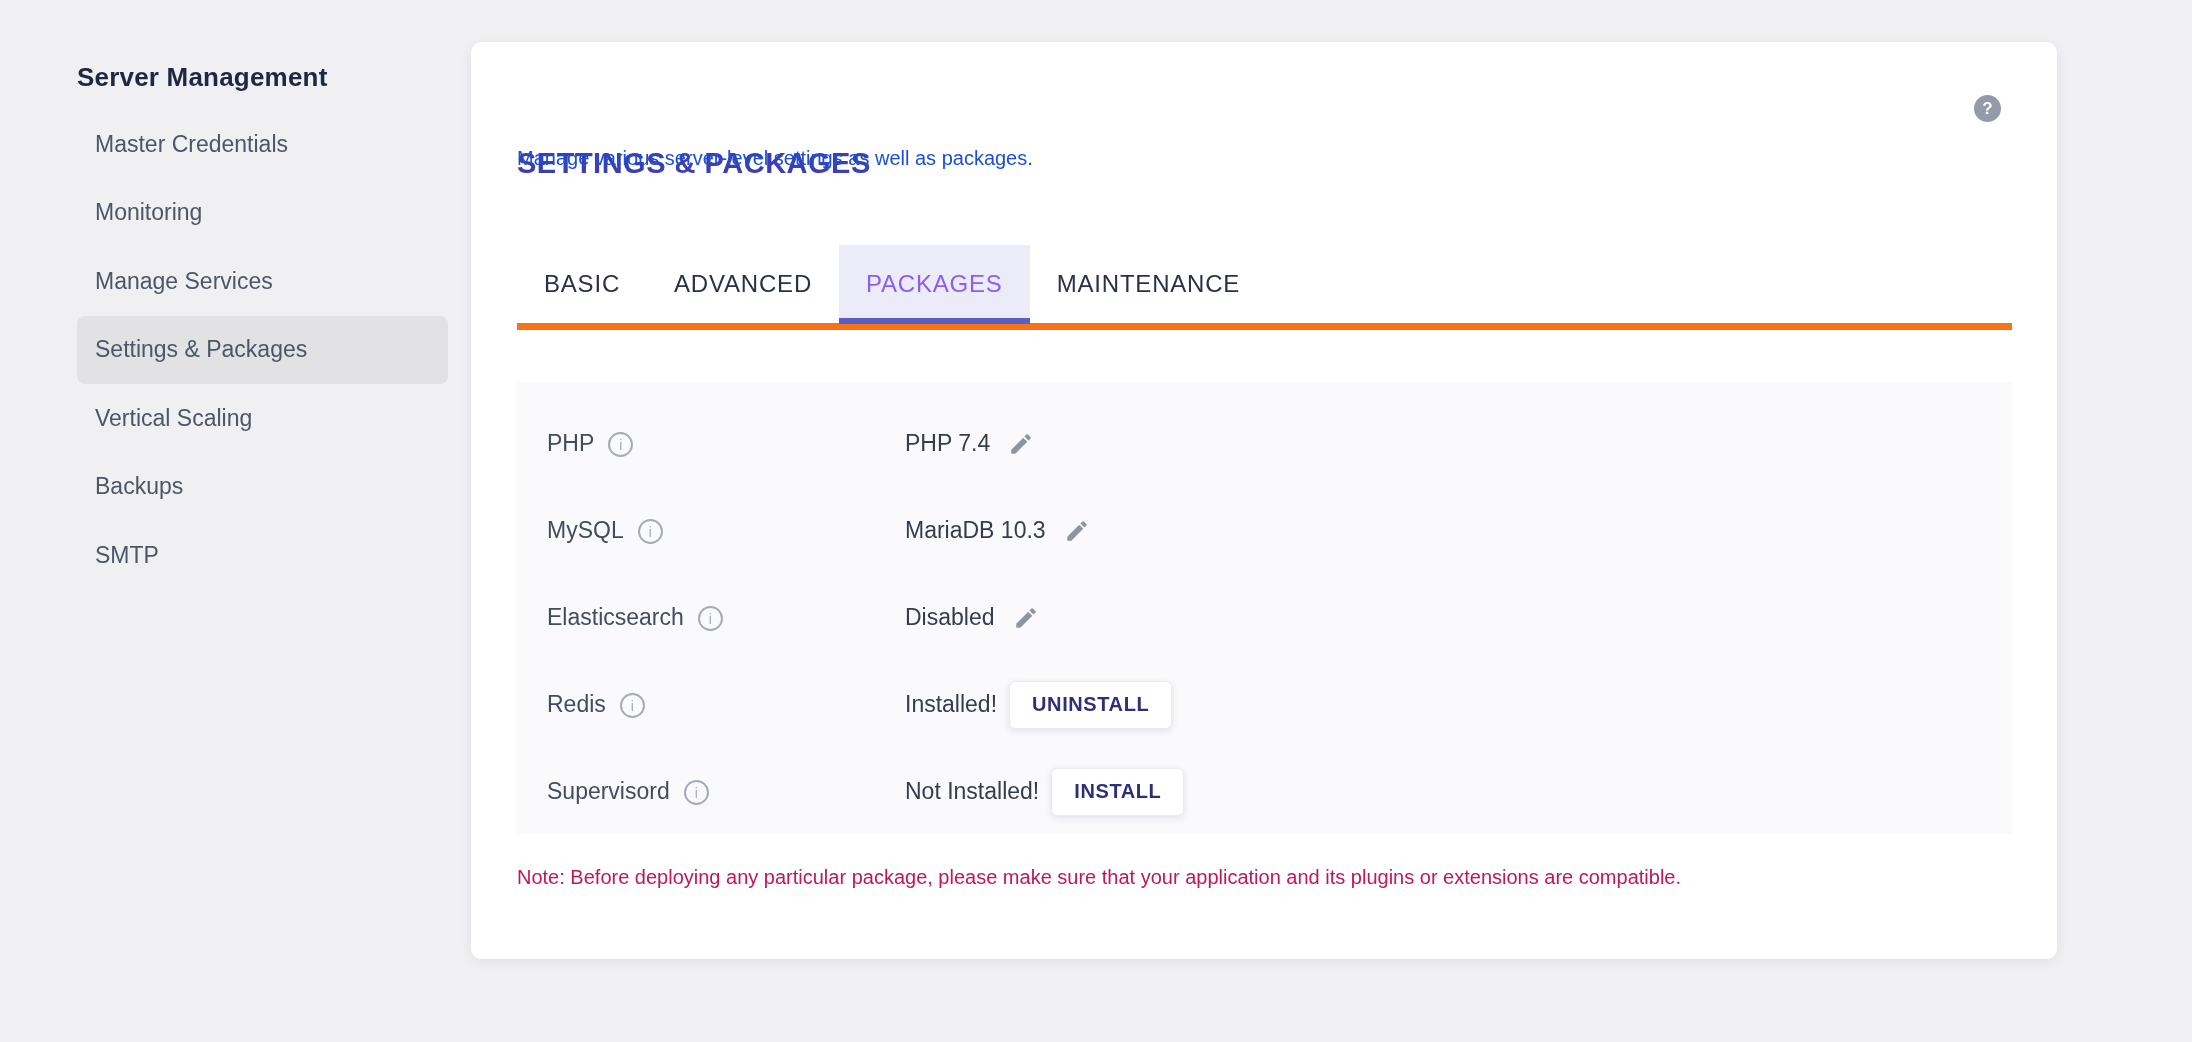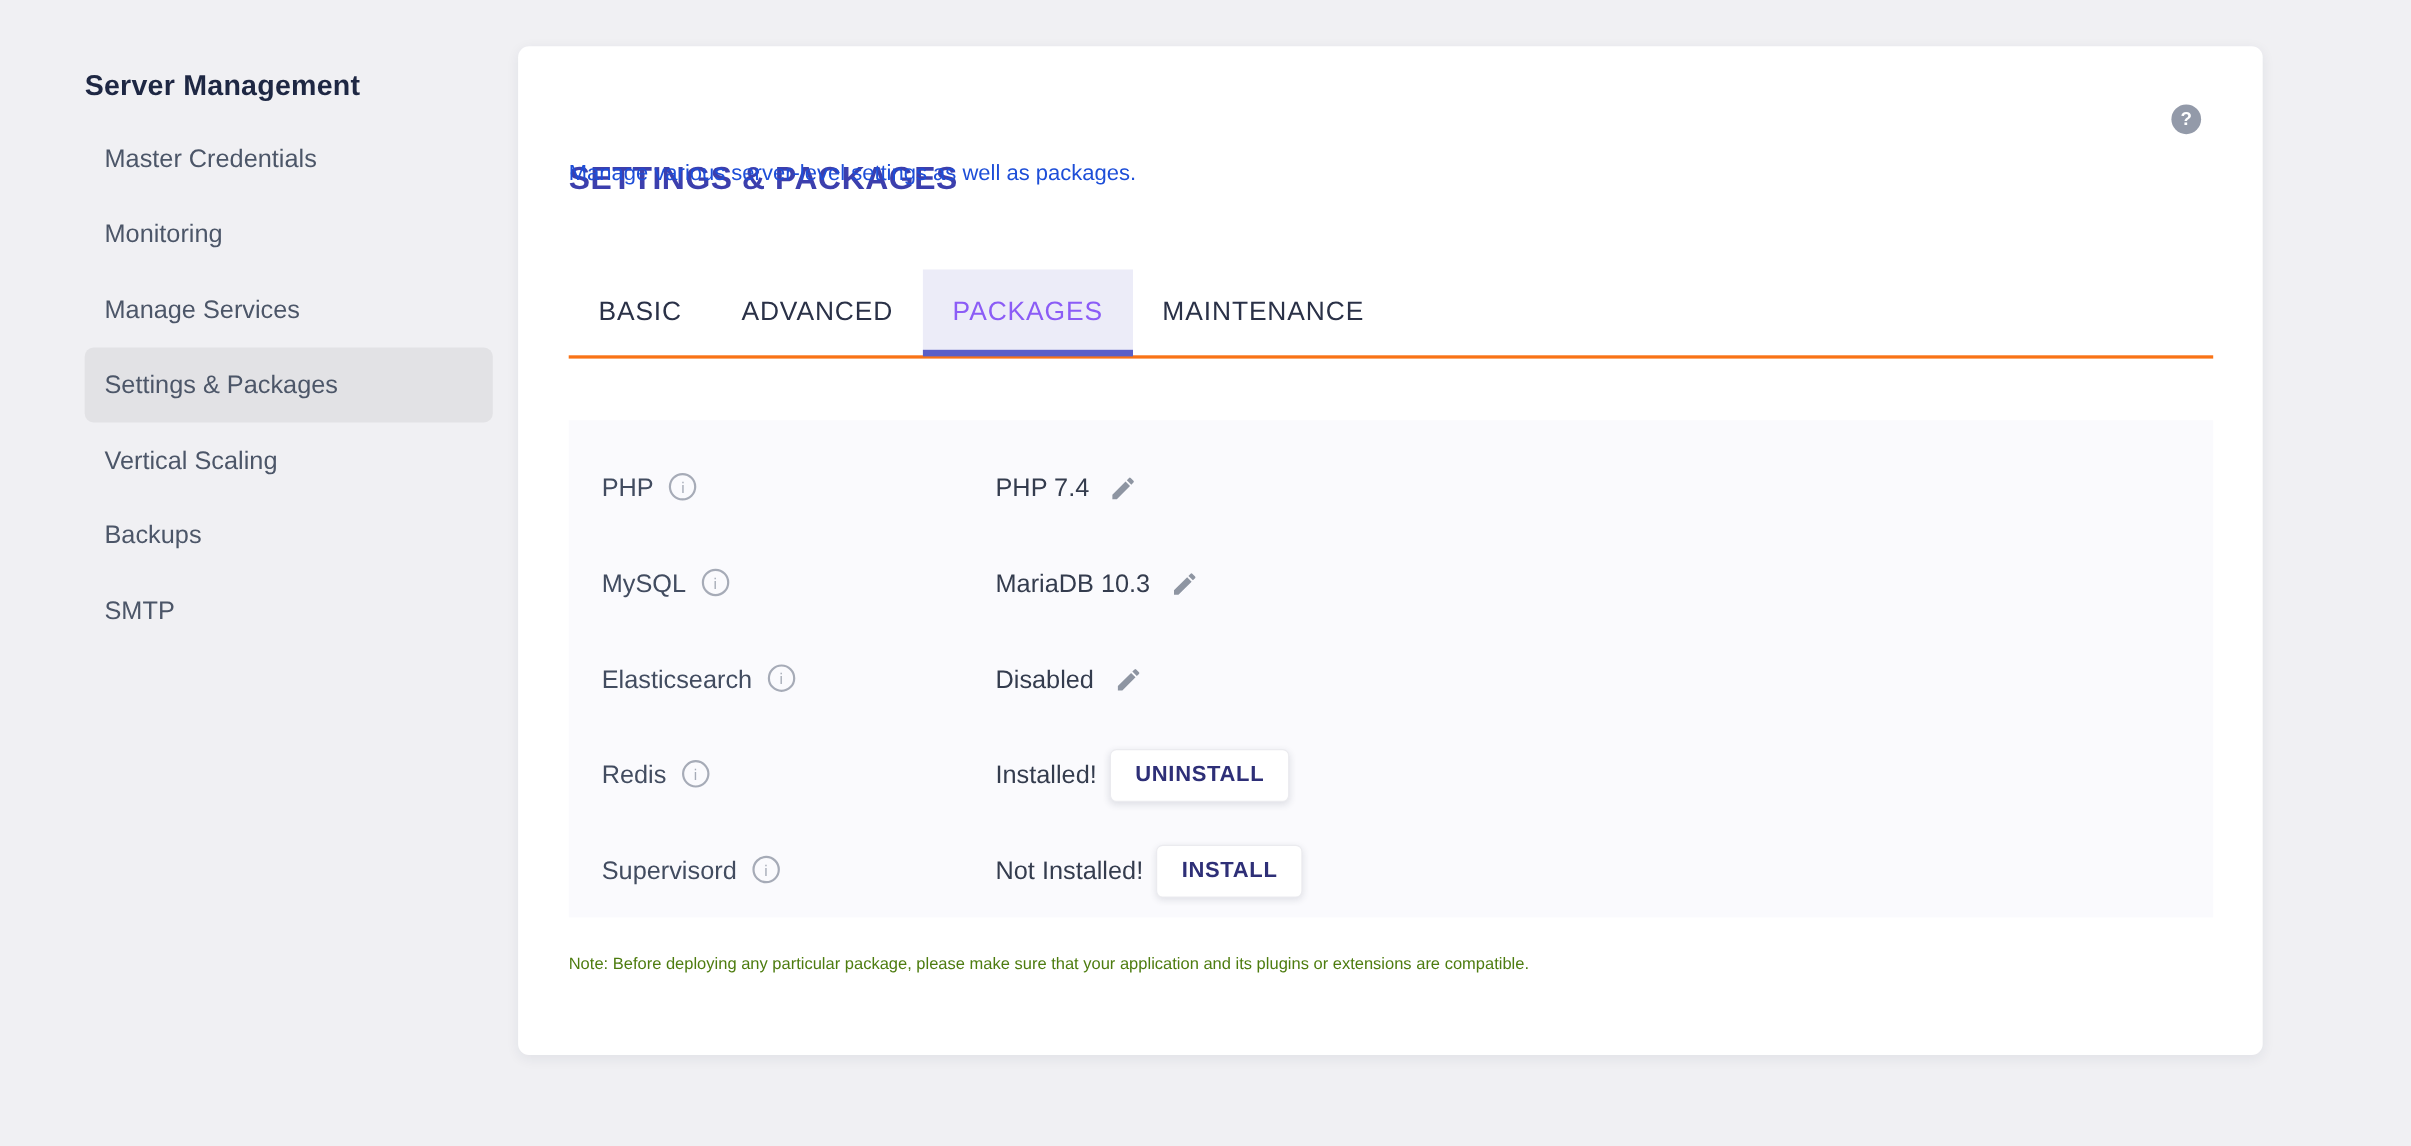--- a/index.html
+++ b/index.html
@@ -18,41 +18,41 @@
   .card{position:absolute;left:471px;top:42px;width:1586px;height:917px;background:#ffffff;
         border-radius:10px;box-shadow:0 3px 12px rgba(30,39,67,.07);}
   .card-title{position:absolute;left:46px;top:85px;font-size:29px;font-weight:700;color:#3c3fad;letter-spacing:.5px;line-height:34px;}
   .card-subtitle{position:absolute;left:46px;top:101px;font-size:20px;color:#1d4ed8;line-height:30px;}
   .help{position:absolute;right:56px;top:53px;width:27px;height:27px;border-radius:50%;
         background:#939aa9;color:#ffffff;font-size:17px;font-weight:700;
         display:flex;align-items:center;justify-content:center;cursor:pointer;}
 
   
   .tabs{position:absolute;left:46px;top:203px;width:1495px;height:78px;display:flex;
-        border-bottom:3px solid #f97316;box-sizing:content-box;}
+        border-bottom:7px solid #f97316;box-sizing:content-box;}
   .tab{height:78px;display:flex;align-items:center;padding:0 27px;font-size:24px;color:#2a3147;
        letter-spacing:.8px;cursor:pointer;position:relative;}
   .tab.active{background:#ececf8;color:#8b5cf6;}
   .tab.active::after{content:"";position:absolute;left:0;right:0;bottom:-1px;height:6px;background:#5a5fc8;}
 
   
   .panel{position:absolute;left:46px;top:340px;width:1495px;height:452px;background:#fafafd;
          padding:18px 0 0 30px;box-sizing:border-box;}
   .row{height:87px;display:flex;align-items:center;}
-  .row-label{width:358px;display:flex;align-items:flex-start;font-size:23px;color:#424c60;}
+  .row-label{width:358px;display:flex;align-items:flex-end;font-size:23px;color:#424c60;}
   .info{width:21px;height:21px;border-radius:50%;border:2px solid #a6abb7;color:#a6abb7;
         font-size:14px;display:flex;align-items:center;justify-content:center;margin-left:14px;
         font-weight:400;cursor:pointer;flex:none;}
   .row-value{display:flex;align-items:center;font-size:23px;color:#343c4e;font-weight:500;}
   .pencil{margin-left:18px;cursor:pointer;display:flex;align-items:center;}
   .pkg-btn{margin-left:12px;height:48px;padding:0 22px;background:#ffffff;border:1px solid #ebebef;
            border-radius:6px;box-shadow:0 2px 7px rgba(30,39,67,.12);
            font-family:"Liberation Sans",sans-serif;font-size:20px;font-weight:700;color:#2e2f77;
            letter-spacing:.6px;cursor:pointer;}
-  .note{position:absolute;left:46px;top:820px;width:1495px;font-size:15px;color:#4d7c0f;line-height:30px;}
+  .note{position:absolute;left:46px;top:820px;width:1495px;font-size:20px;color:#be185d;line-height:30px;}
 </style>
 </head>
 <body>
 
 <div class="page">
 
   <aside class="sidebar">
     <div class="side-heading">Server Management</div>
     <nav class="side-list">
       <div class="side-item">

